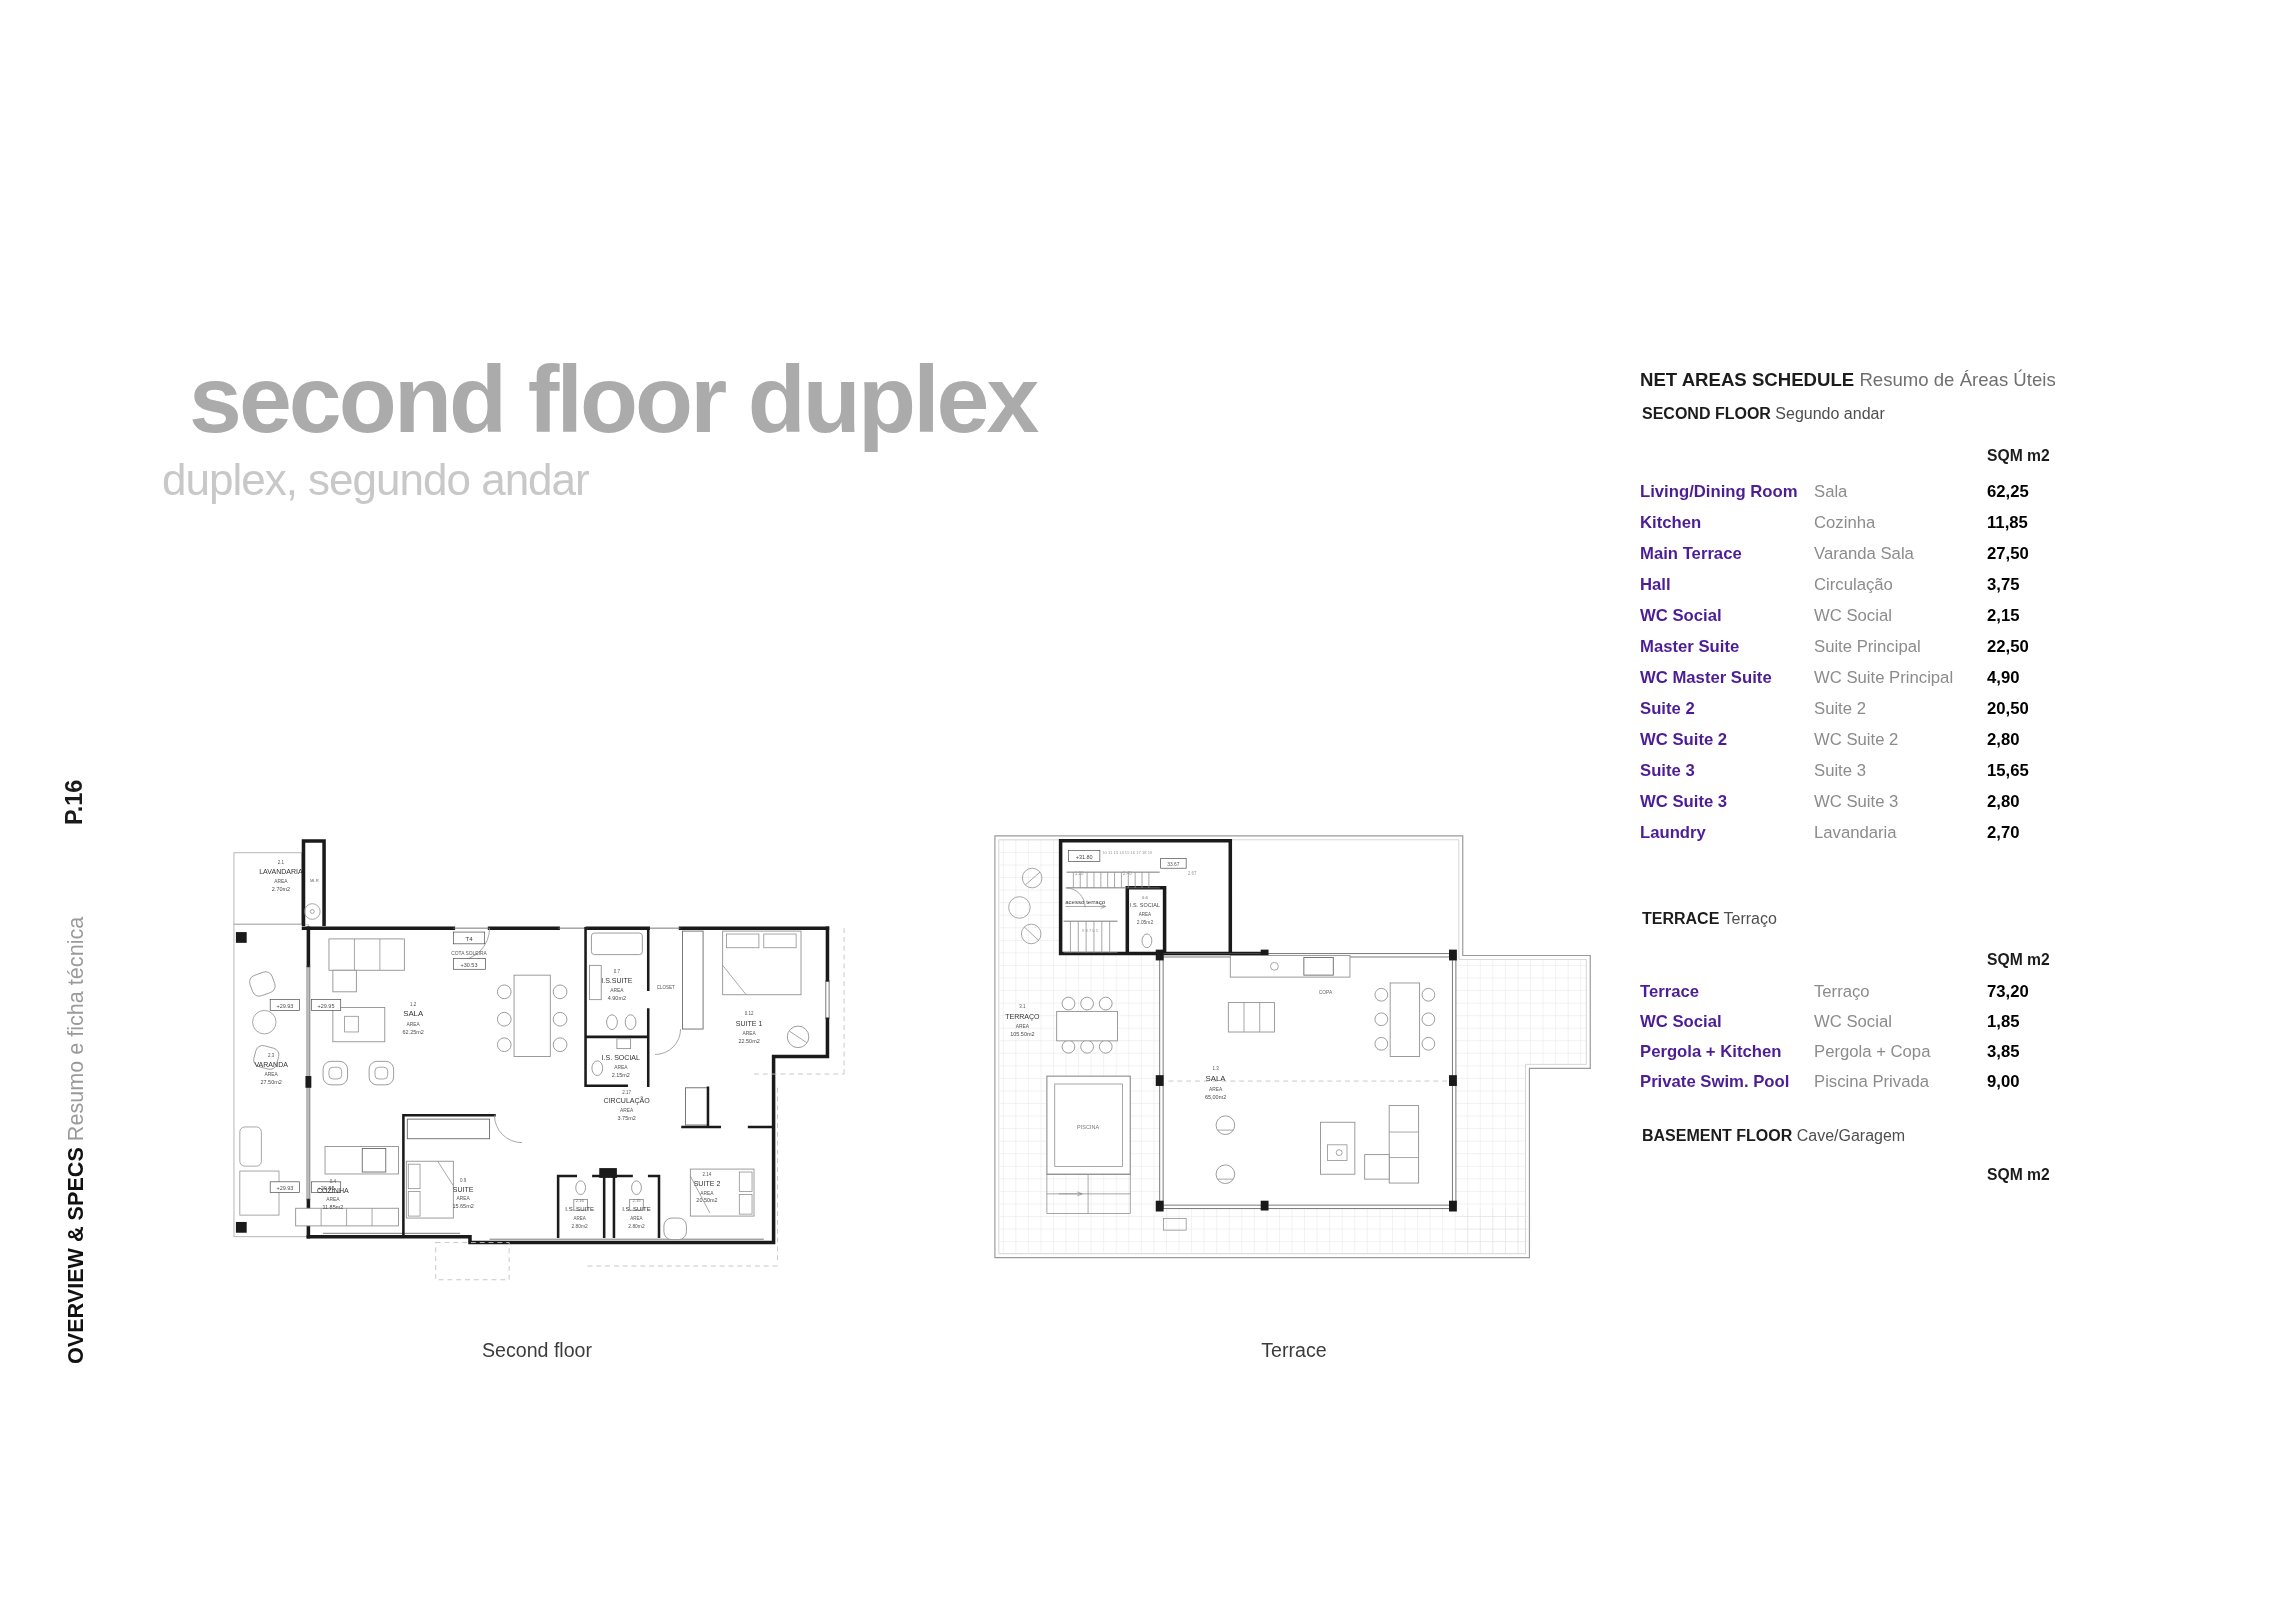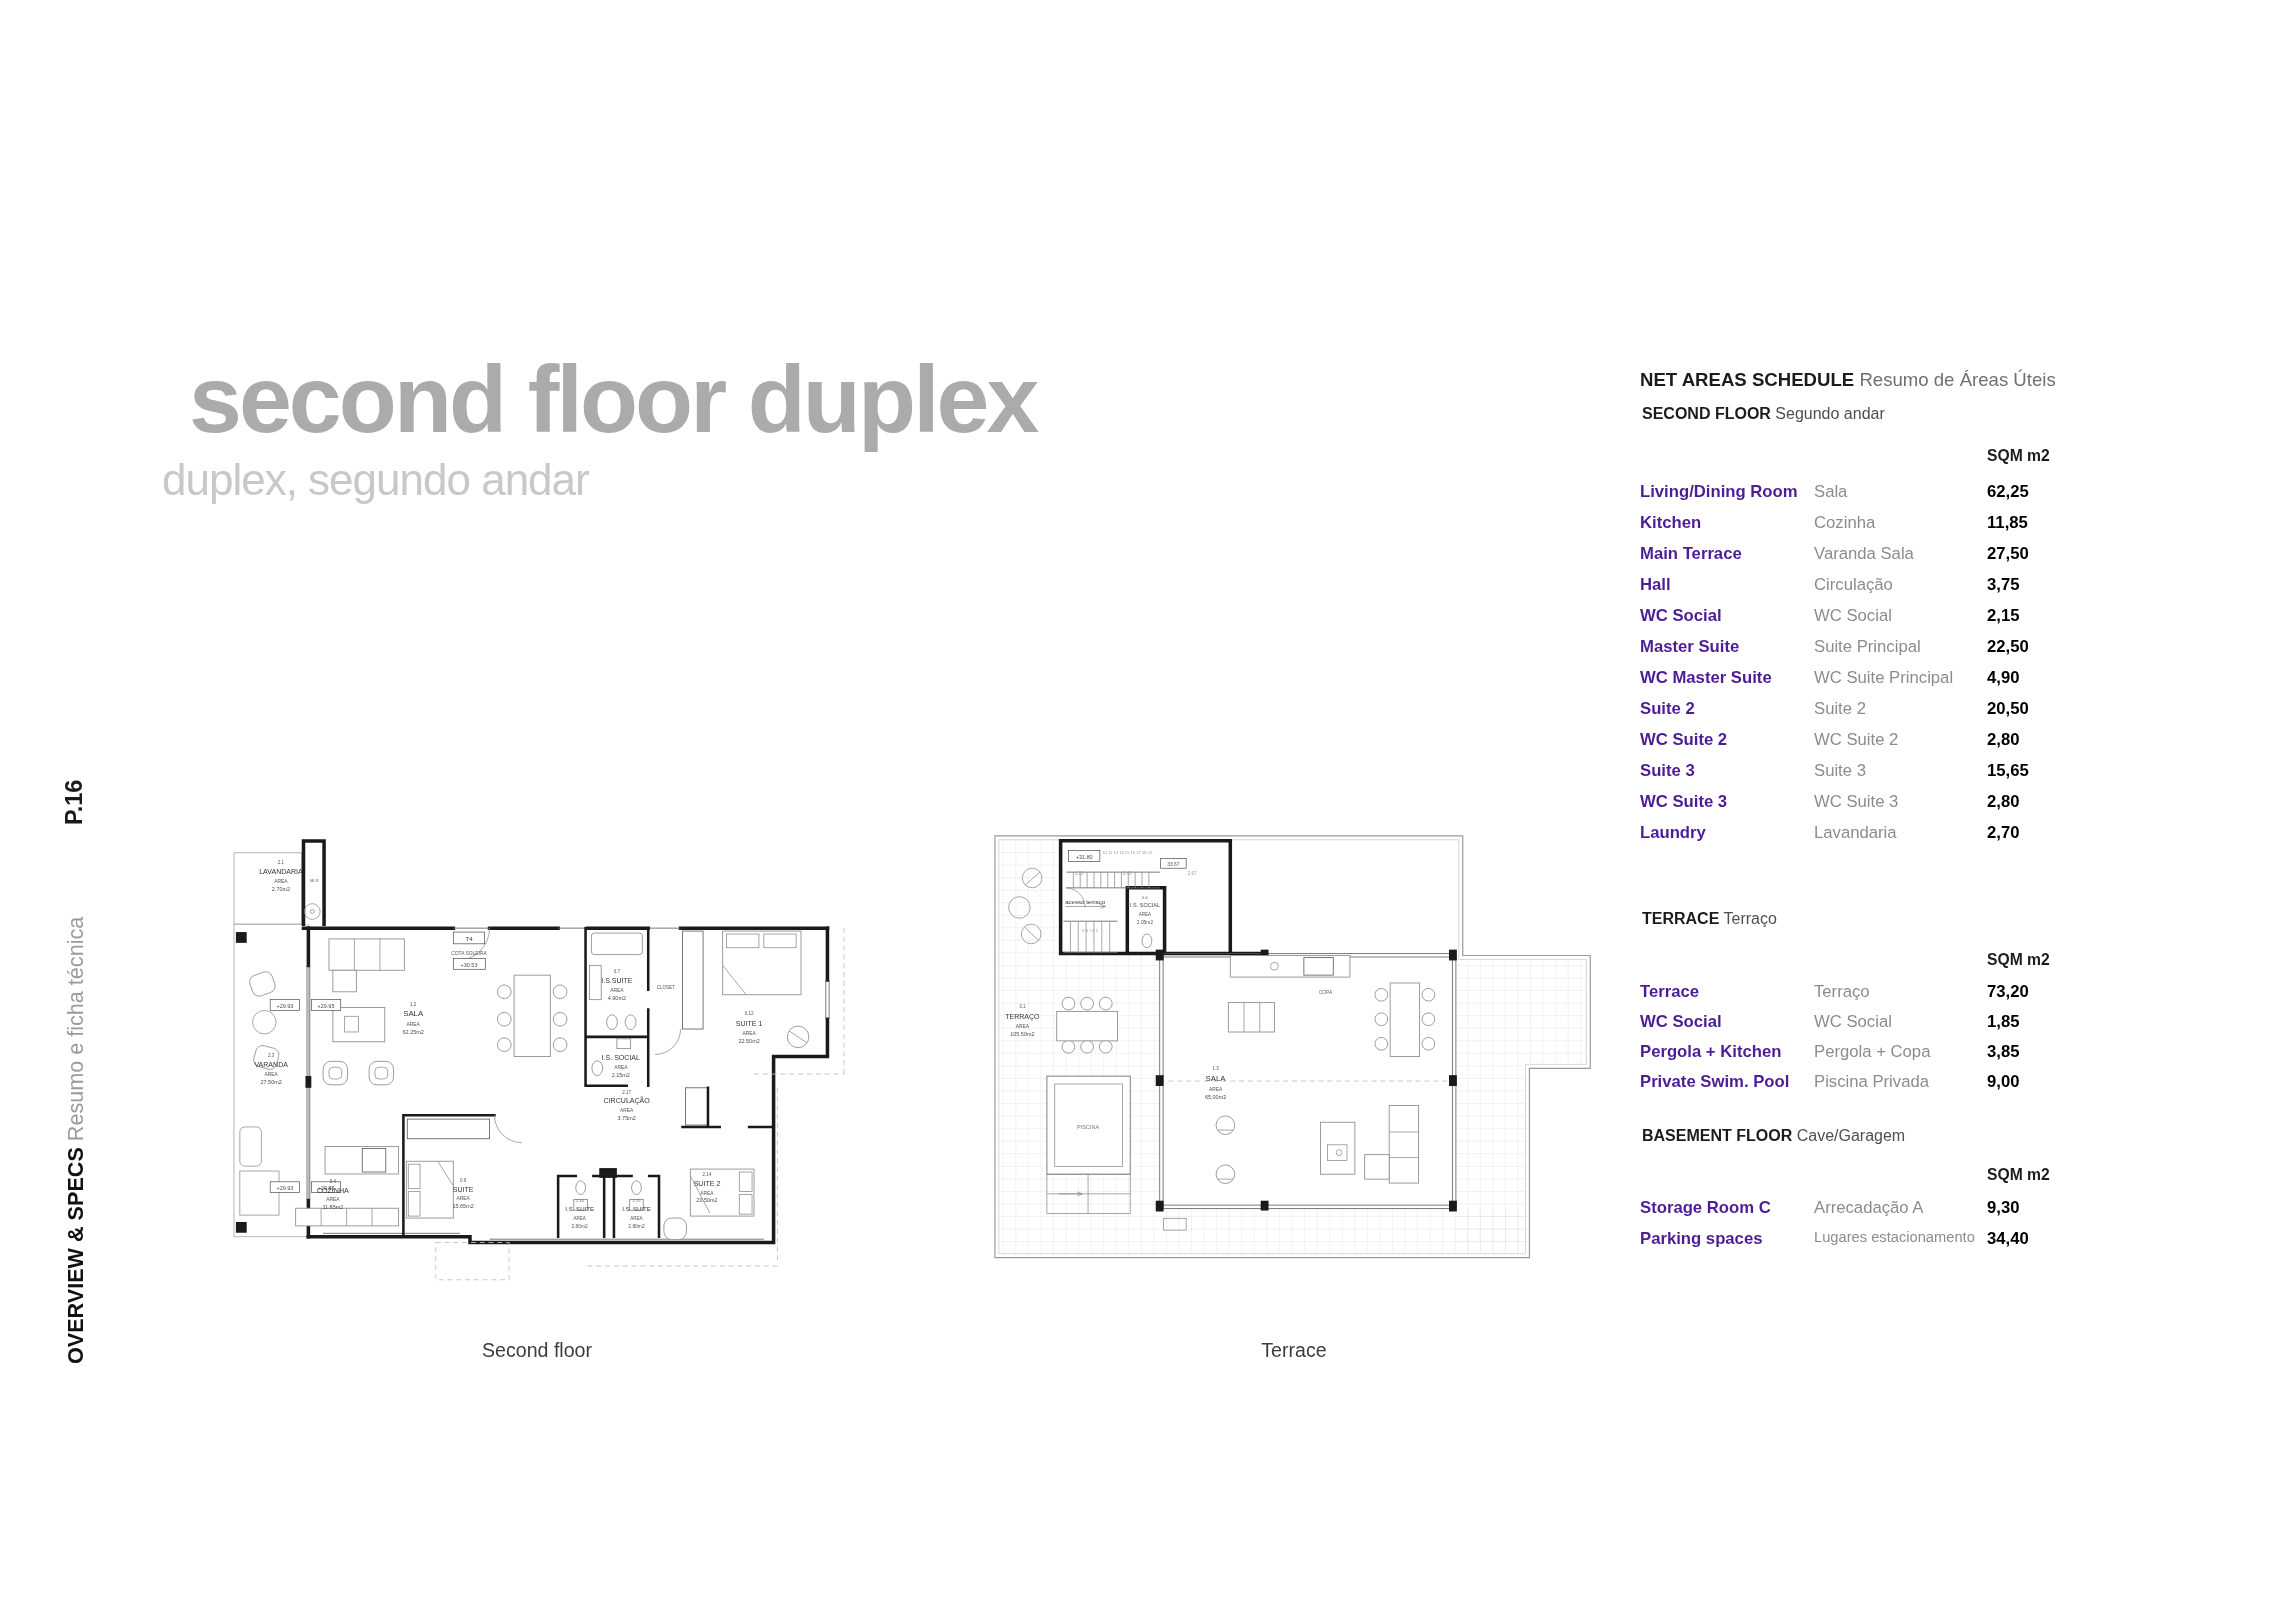--- a/index.html
+++ b/index.html
@@ -172,32 +172,20 @@
         <span class="pt">Piscina Privada</span>
         <span class="val">9,00</span>
       </div>
   </div>
 
   <div class="sechead" style="top:1127px">
     <span class="en">BASEMENT FLOOR</span>
     <span class="pt">Cave/Garagem</span>
   </div>
   <div class="unit" style="top:1166px">SQM m2</div>
-  <div class="rows" style="top:1198px">
-    <div class="srow">
-        <span class="en">Storage Room C</span>
-        <span class="pt">Arrecadação A</span>
-        <span class="val">9,30</span>
-      </div>
-    <div class="srow">
-        <span class="en">Parking spaces</span>
-        <span class="pt" style="font-size:14.7px">Lugares estacionamento</span>
-        <span class="val">34,40</span>
-      </div>
-  </div>
 </div>
 
 <svg class="abs" style="left:232px;top:826px" width="617" height="456" viewBox="237 843 630 465">
   <defs>
     <pattern id="grid" width="12.8" height="12.8" patternUnits="userSpaceOnUse">
       <path d="M12.8,0 L12.8,12.8 L0,12.8" fill="none" stroke="#dedede" stroke-width="0.8"></path>
     </pattern>
     <pattern id="hatchv" width="4" height="8" patternUnits="userSpaceOnUse">
       <path d="M2,0 L2,8" stroke="#8a8a8a" stroke-width="0.6"></path>
     </pattern>

